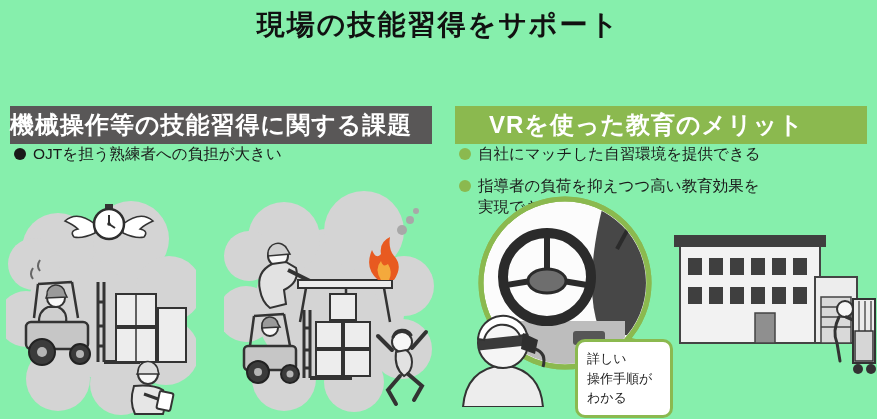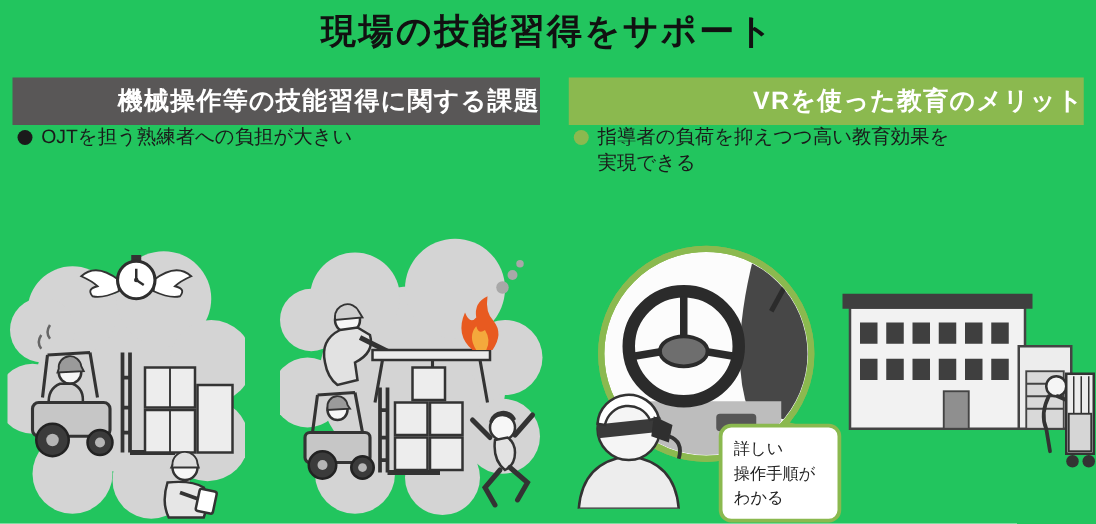--- a/index.html
+++ b/index.html
@@ -1,30 +1,30 @@
 <!DOCTYPE html>
 <html lang="ja" style="--header-gray: #595757; --accent-green: #8bb94f; --bullet-dark: #1a1a1a; --flame-orange: #e85a20; --flame-inner: #f4a93c;"><head>
 <meta charset="utf-8">
 <style>
   html,body{margin:0;padding:0;background:#fff;}
   .page{
-    position:relative;width:877px;height:419px;overflow:hidden;background:#22c55e;
+    position:relative;width:877px;height:419px;overflow:hidden;background:#86efac;
     font-family:"Liberation Sans","DejaVu Sans",sans-serif;color:#1a1a1a;
   }
   svg{overflow:hidden;display:block;}
   .title{
     position:absolute;top:6px;left:0;width:100%;margin:0;text-align:center;
     font-size:28px;font-weight:bold;letter-spacing:2px;color:#111;
   }
   .col{position:absolute;top:62px;}
   .col-left{left:10px;width:422px;}
   .col-right{left:455px;width:412px;}
   .header-bar{
-    height:38px;line-height:38px;text-align:right;color:#fff;
-    font-weight:bold;font-size:20px;letter-spacing:1px;
+    height:38px;line-height:38px;text-align:left;color:#fff;
+    font-weight:bold;font-size:24px;letter-spacing:1px;margin-top:44px;
   }
   .header-bar.gray{background:var(--header-gray,#595757);}
   .header-bar.green{background:var(--accent-green,#8bb94f);padding-left:34px;}
   .bullets{list-style:none;margin:0 0 0;padding:0 0 0 4px;}
   .bullets li{
     display:flex;align-items:flex-start;margin-bottom:11px;
     font-size:15.5px;line-height:1.35;color:#1a1a1a;
   }
   .bullets .txt{white-space:pre-line;}
   .dot{flex:0 0 auto;width:12px;height:12px;border-radius:50%;margin:4px 7px 0 0;}
@@ -57,20 +57,24 @@
       <li>
         <span class="dot dark"></span>
         <span class="txt">OJTを担う熟練者への負担が大きい</span>
       </li>
     </ul>
   </section>
 
   <section class="col col-right">
     <div class="header-bar green">VRを使った教育のメリット</div>
     <ul class="bullets">
+      <li>
+        <span class="dot green"></span>
+        <span class="txt">自社にマッチした自習環境を提供できる</span>
+      </li>
       <li>
         <span class="dot green"></span>
         <span class="txt">指導者の負荷を抑えつつ高い教育効果を
 実現できる</span>
       </li>
     </ul>
   </section>
 
   <svg id="illoA" class="illo" width="190" height="223" viewBox="0 0 190 223">
     <g fill="#d4d4d4">

